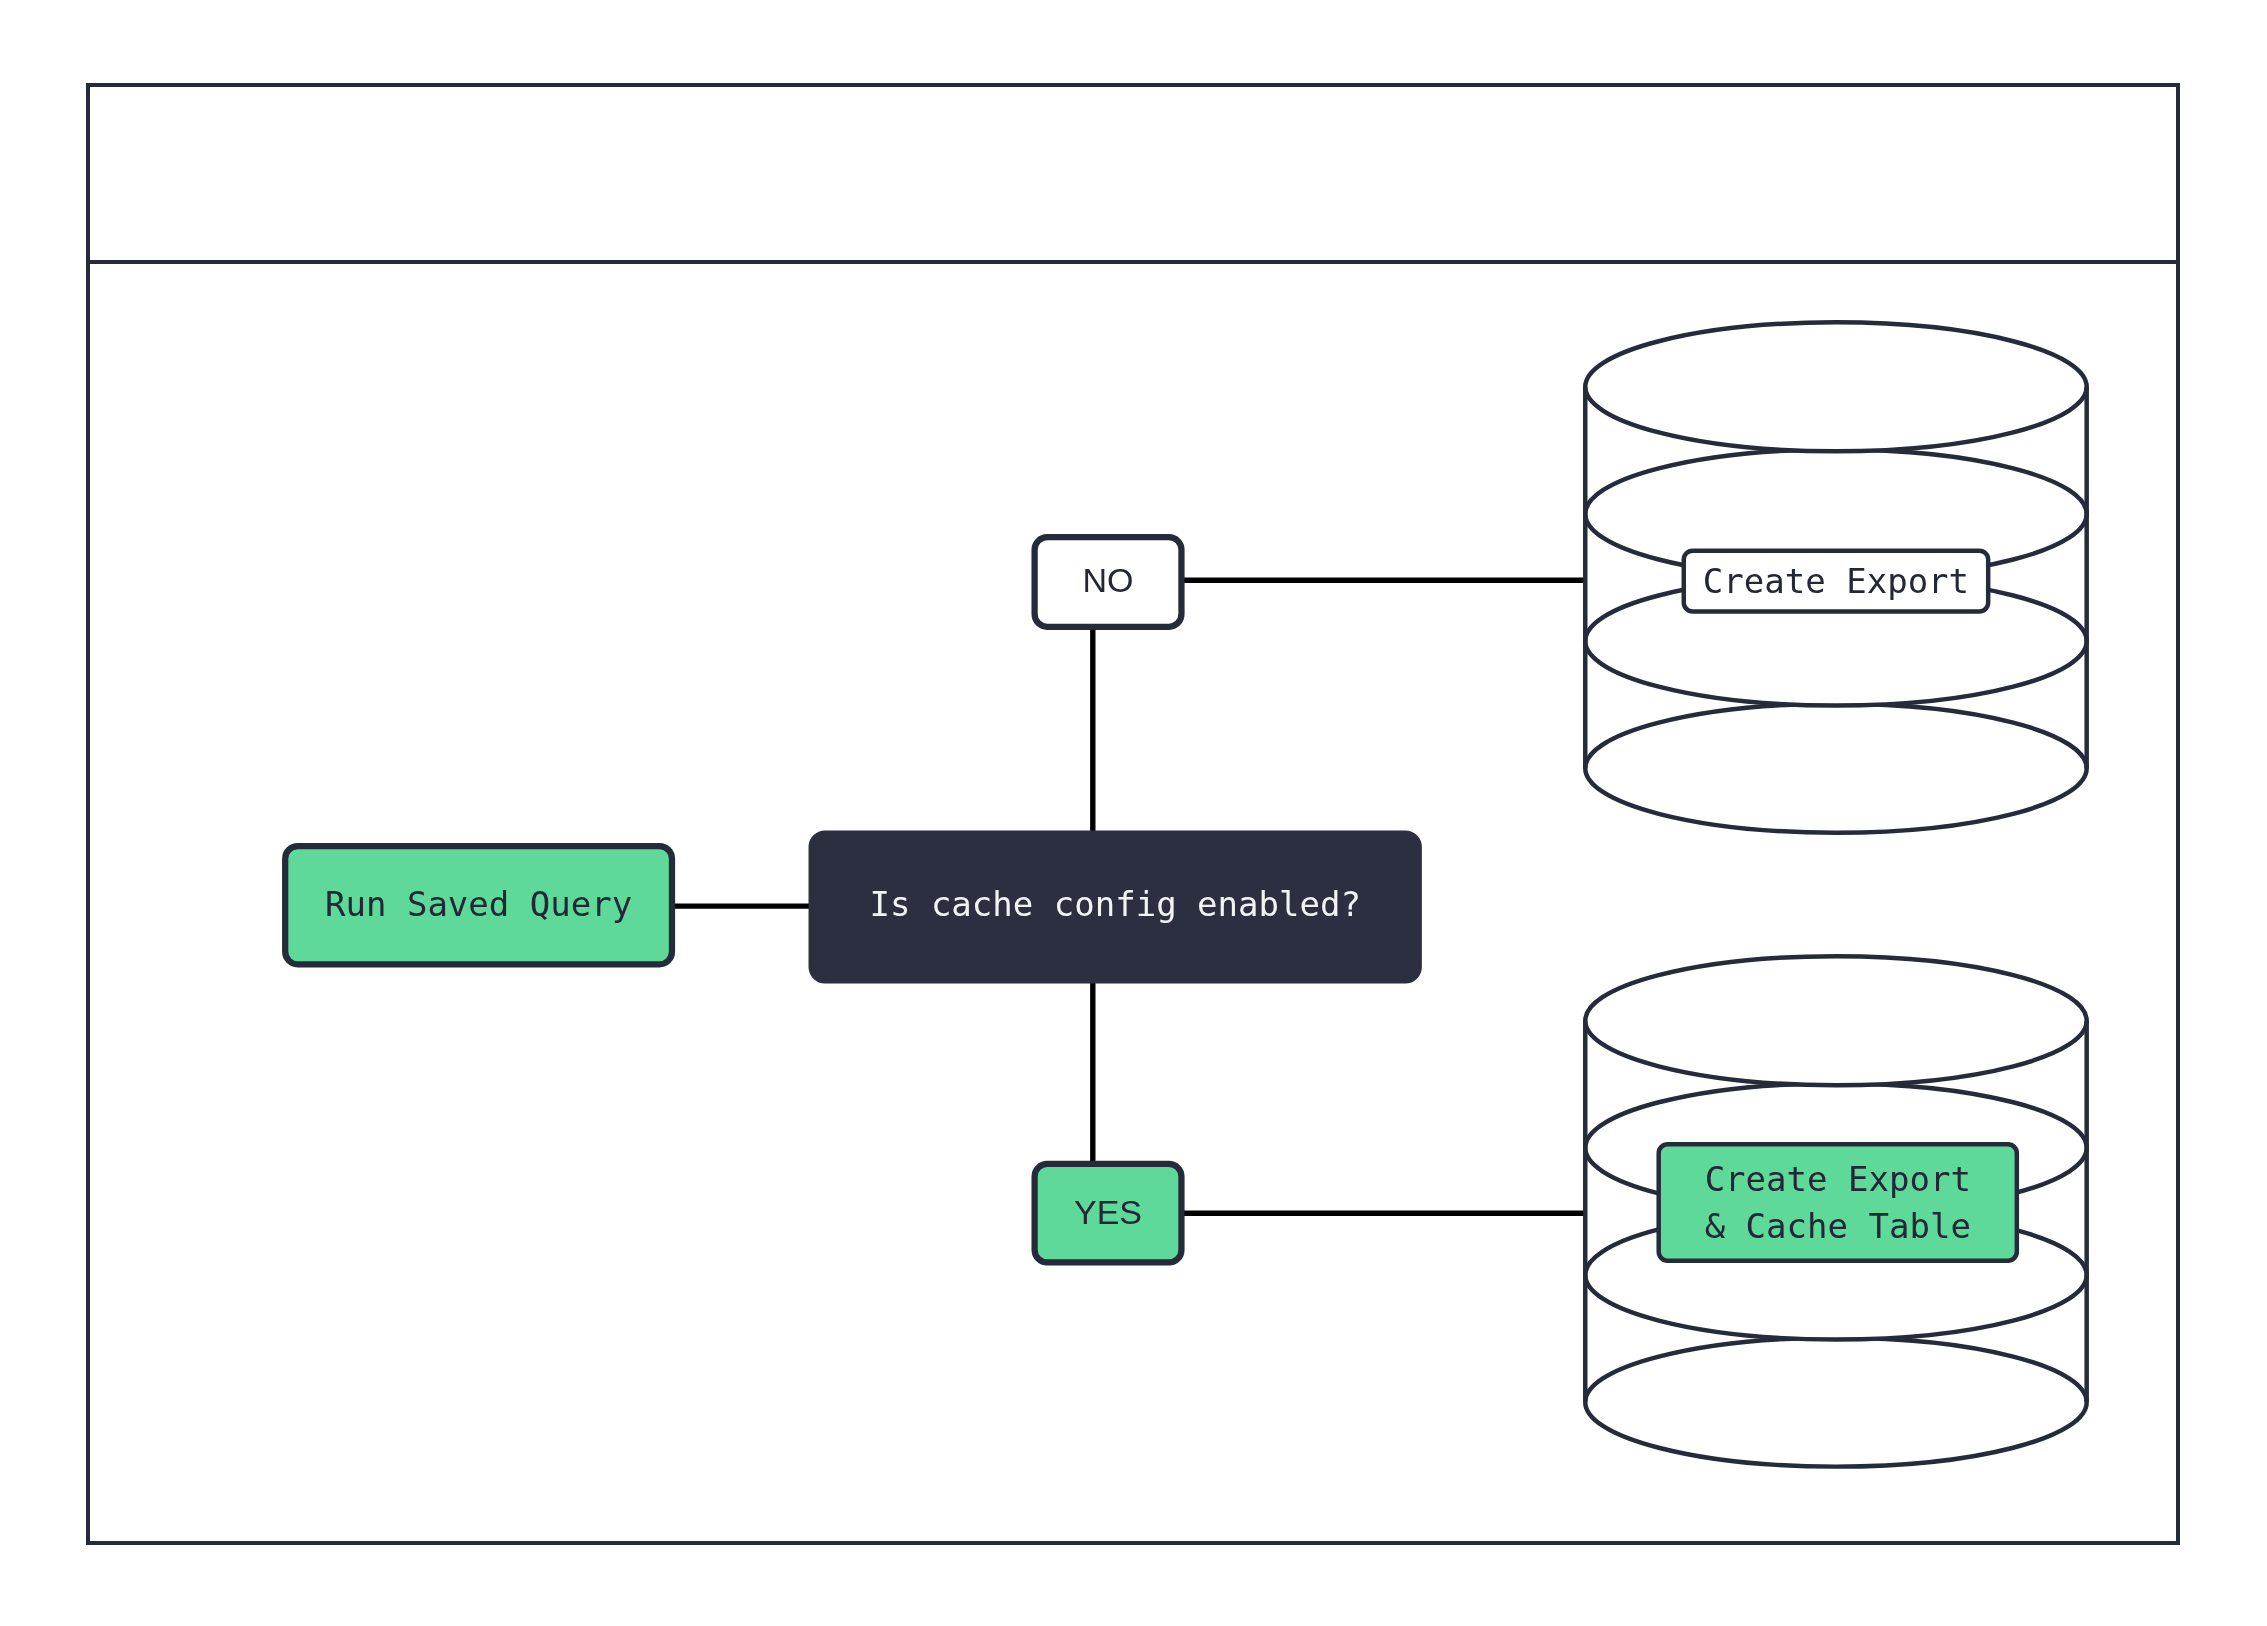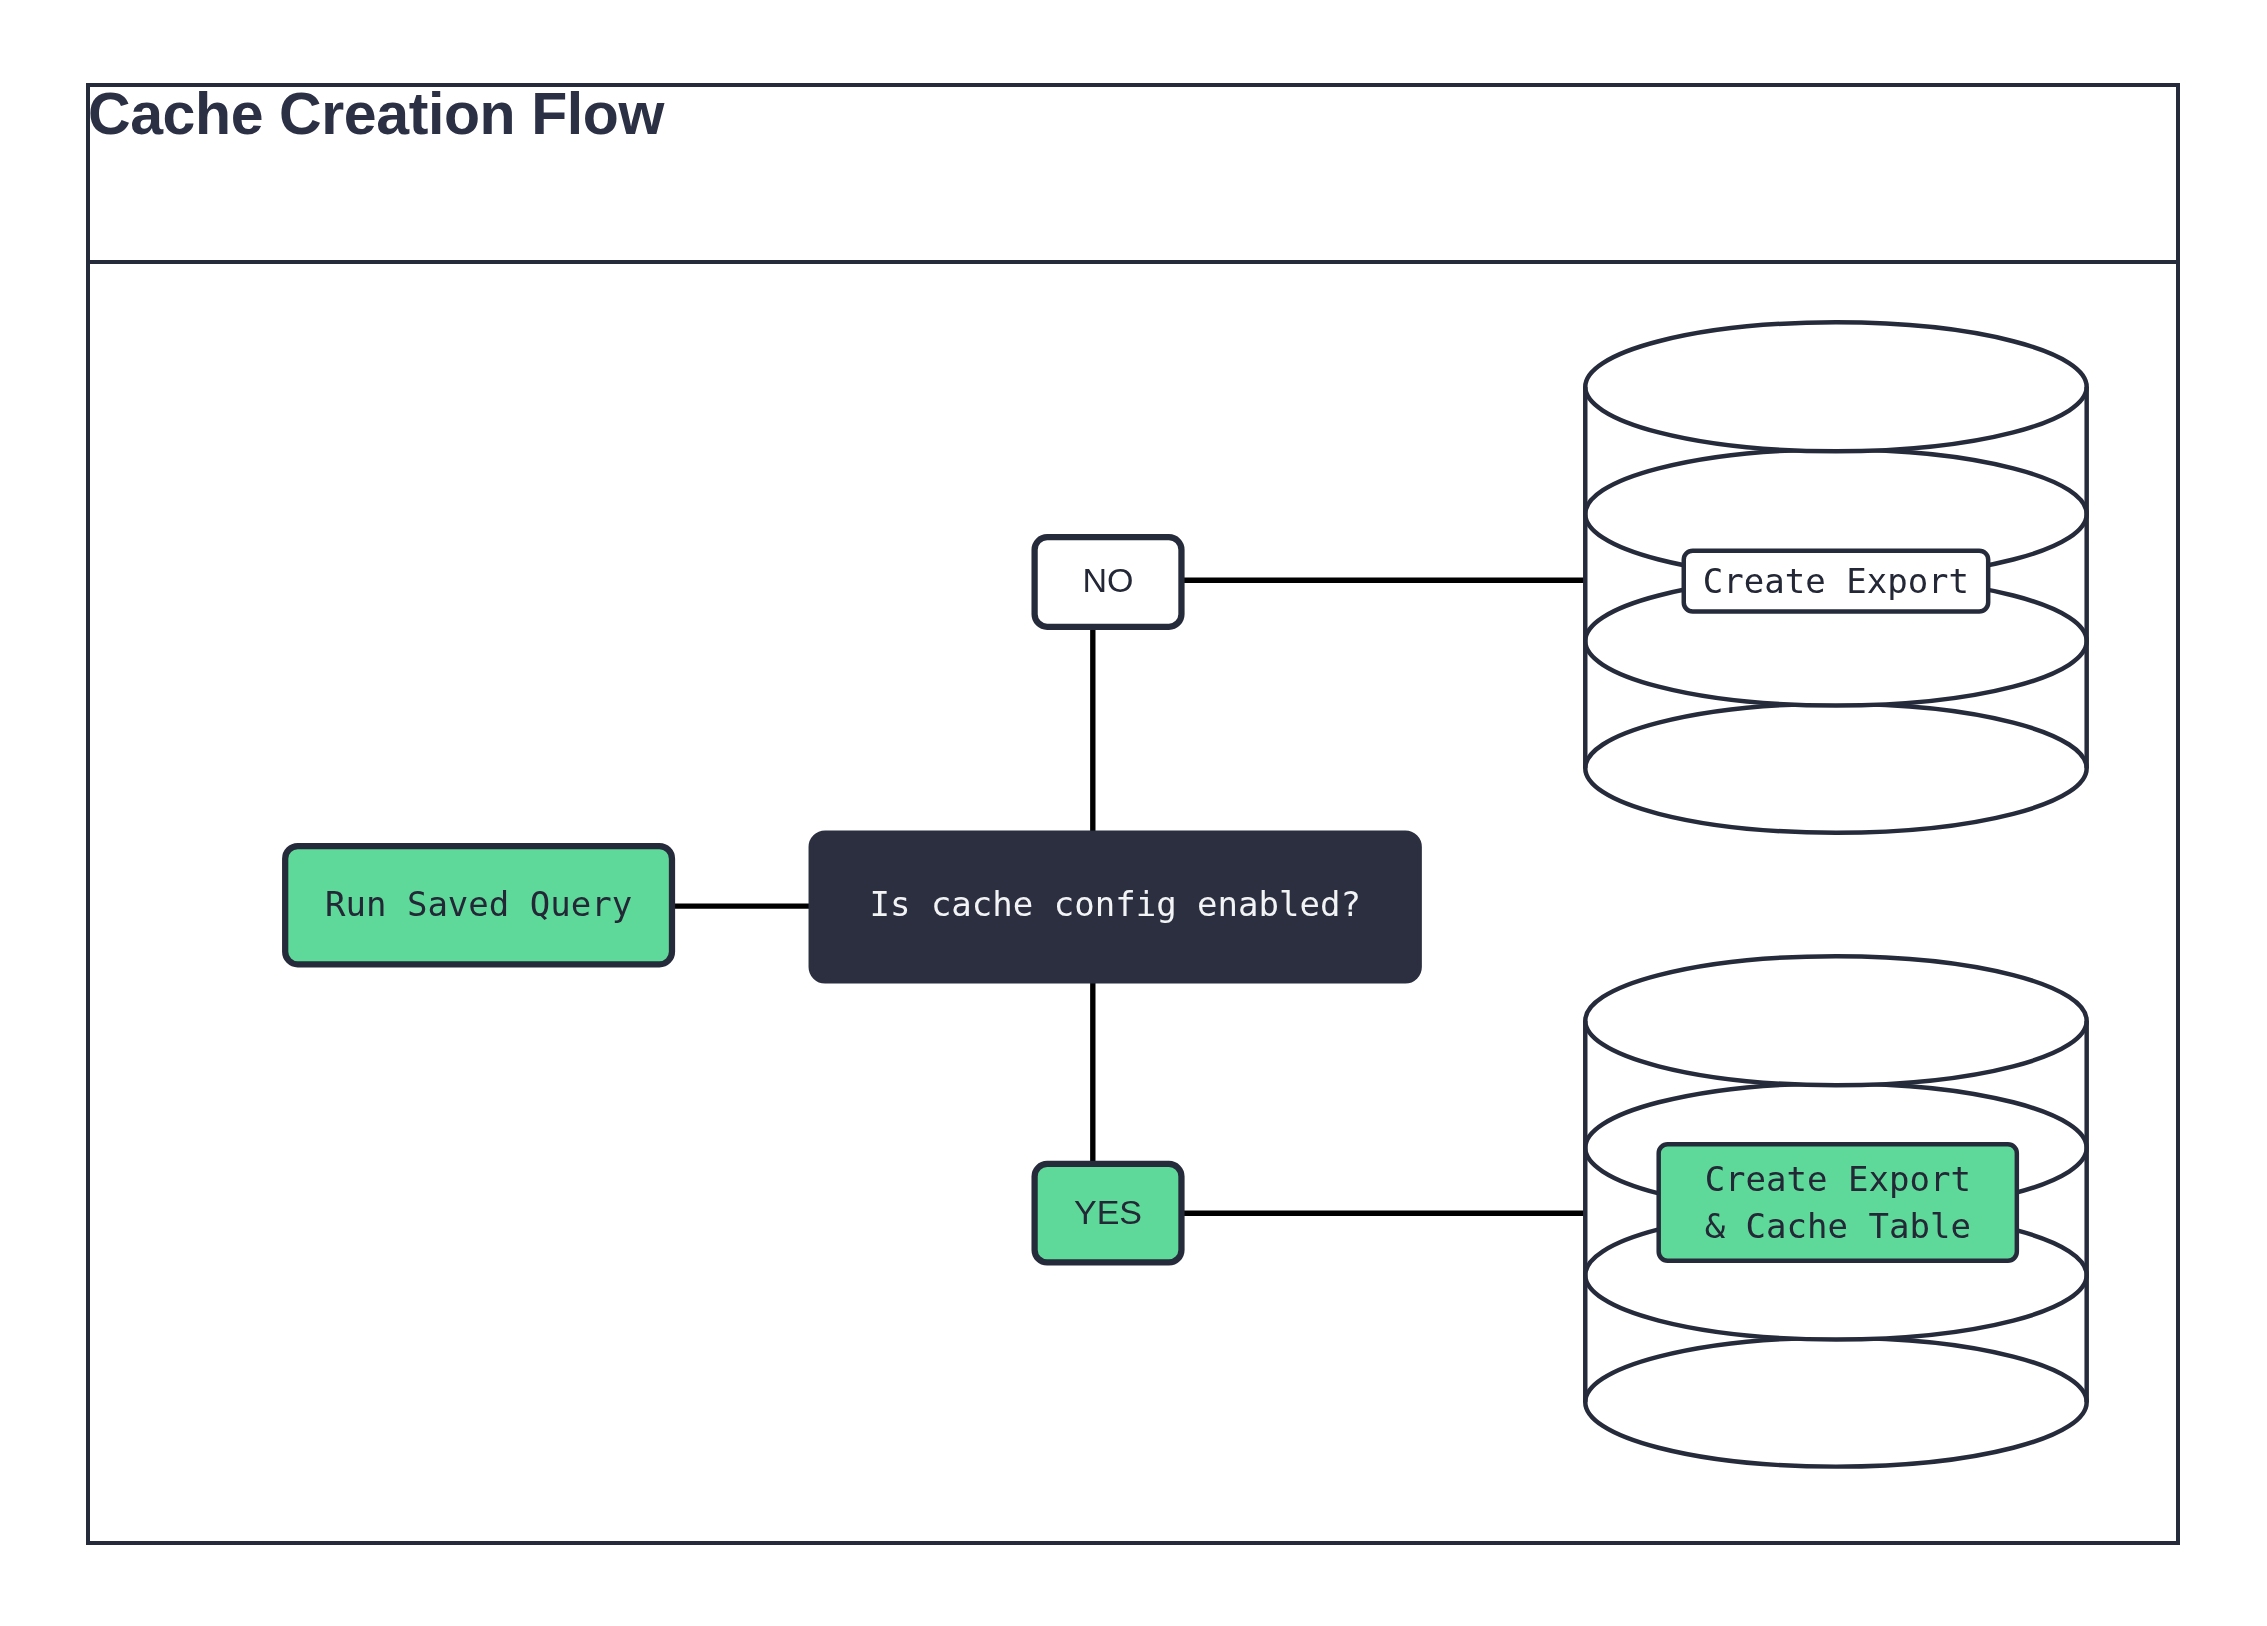--- a/index.html
+++ b/index.html
@@ -72,21 +72,20 @@
 </style>
 </head>
 <body>
 
 <div id="stage">
 
   <div class="frame">
     <div class="frame-header"></div>
   </div>
 
-  <div class="diagram-title">Cache Creation Flow</div>
 
   <svg id="canvas" viewBox="0 0 2532 1816" xmlns="http://www.w3.org/2000/svg">
 
     <g stroke="#000000" stroke-width="6" fill="none">
 
       <line x1="750" y1="1012" x2="905" y2="1012"></line>
 
       <line x1="1220" y1="928" x2="1220" y2="700"></line>
 
       <line x1="1220" y1="1096" x2="1220" y2="1300"></line>

